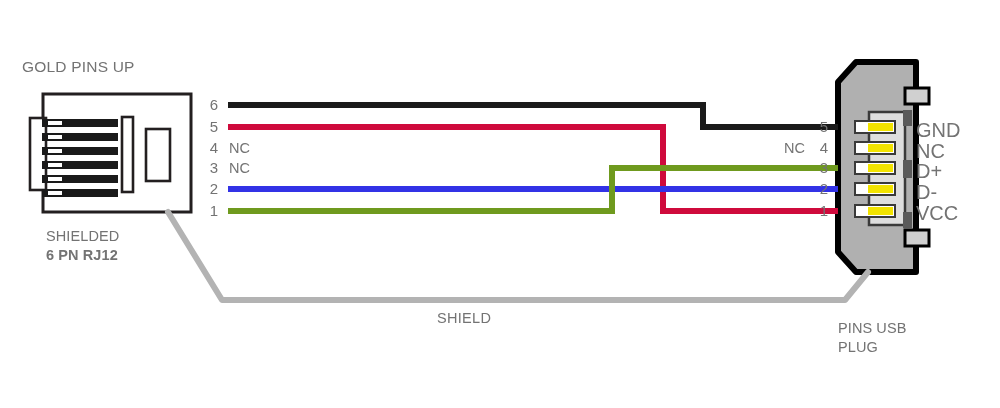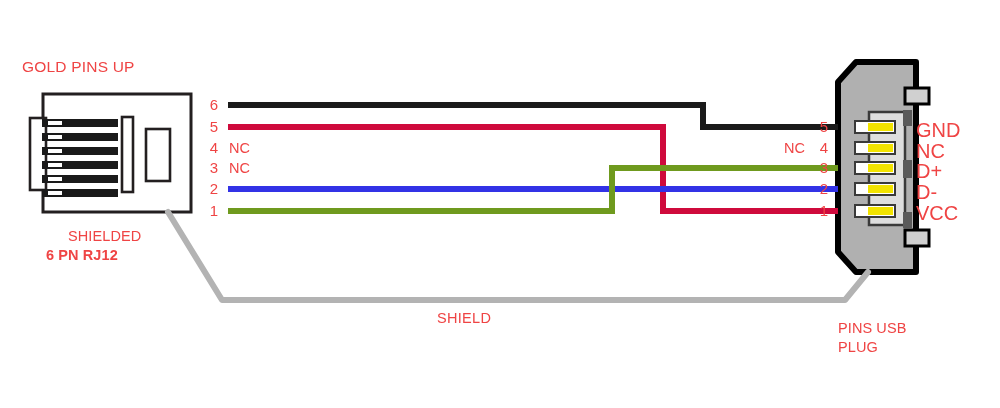--- a/index.html
+++ b/index.html
@@ -21,21 +21,21 @@
   #diagram-svg {
     position: absolute;
     left: 0;
     top: 0;
     width: 1000px;
     height: 408px;
   }
   .lbl {
     position: absolute;
     font-family: "Liberation Sans", sans-serif;
-    color: #ef4444;
+    color: #737373;
     white-space: pre;
     line-height: 1.18;
   }
   .title-lbl { font-size: 15.5px; letter-spacing: 0.2px; }
   .caption-lbl { font-size: 14.5px; letter-spacing: 0.1px; }
   .pin-num { font-size: 15px; text-align: center; width: 16px; }
   .nc-lbl { font-size: 14.5px; }
   .sig-lbl { font-size: 20px; }
   .shield-lbl { font-size: 14.5px; letter-spacing: 0.3px; text-align: right; }
 </style>
@@ -112,21 +112,21 @@
 
     <polyline points="228,189 838,189" fill="none" stroke="#3232e6" stroke-width="6" stroke-linejoin="miter"></polyline>
 
     <polyline points="228,211 612,211 612,168 838,168" fill="none" stroke="#6f9a1e" stroke-width="6" stroke-linejoin="miter"></polyline>
 
     <polyline points="168,212 222,300 845,300 868,272" fill="none" stroke="#b3b3b3" stroke-width="6" stroke-linejoin="round" stroke-linecap="round"></polyline>
   </svg>
 
   <div class="lbl title-lbl" style="left:22px; top:58px;">GOLD PINS UP</div>
 
-  <div class="lbl caption-lbl" style="left:46px; top:228px;margin-left:22px;">SHIELDED</div>
+  <div class="lbl caption-lbl" style="left:46px; top:228px;">SHIELDED</div>
   <div class="lbl caption-lbl" style="left:46px; top:247px;font-weight:bold;">6 PN RJ12</div>
 
   <div class="lbl caption-lbl" style="left:838px; top:320px;">PINS USB</div>
   <div class="lbl caption-lbl" style="left:838px; top:339px;">PLUG</div>
 
   <div class="lbl shield-lbl" style="left:437px; top:310px;">SHIELD</div>
 
   <div class="lbl pin-num" style="left:206px; top:96px;">6</div>
   <div class="lbl pin-num" style="left:206px; top:118px;">5</div>
   <div class="lbl pin-num" style="left:206px; top:139px;">4</div>

